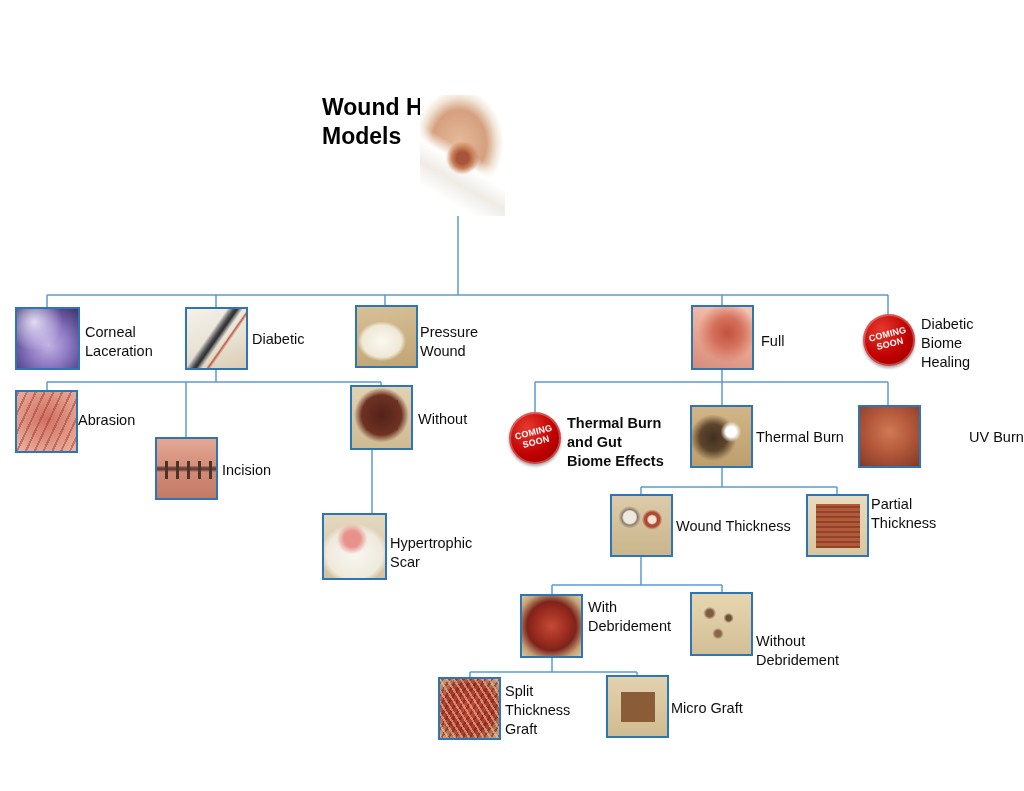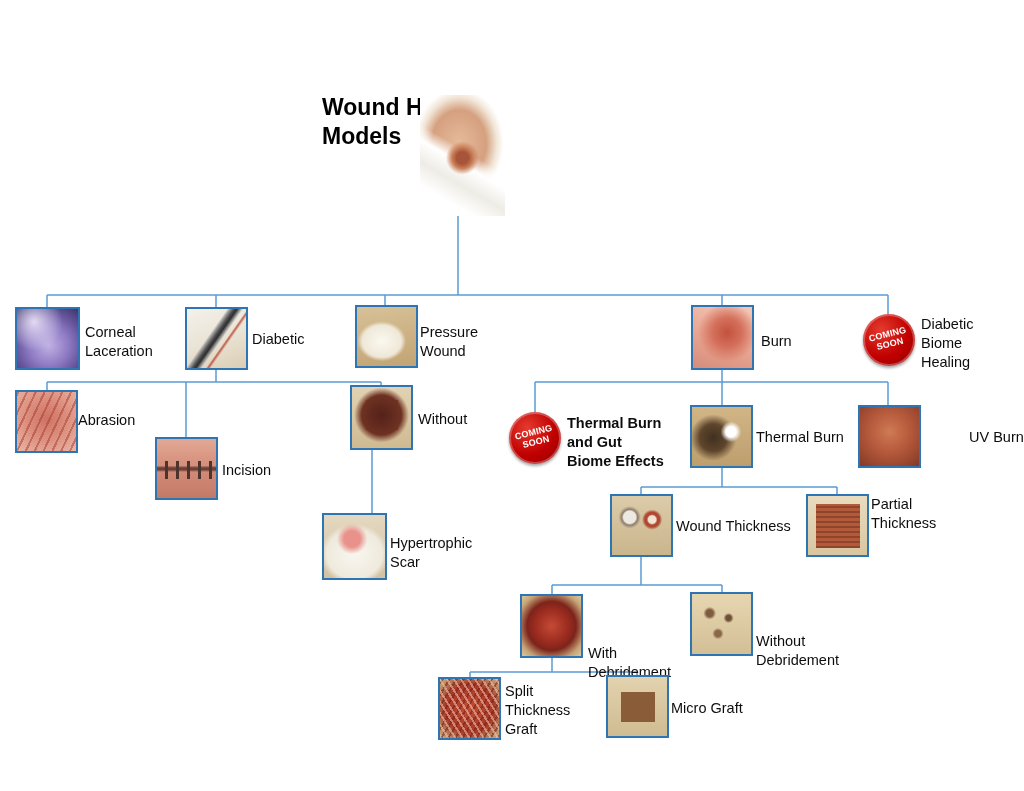--- a/index.html
+++ b/index.html
@@ -121,21 +121,21 @@
 Laceration</div>
 
   <div class="photo ph-surgical" style="left:185px;top:307px"></div>
   <div class="label" style="left:252px;top:330px">Diabetic</div>
 
   <div class="photo ph-pressure" style="left:355px;top:305px"></div>
   <div class="label" style="left:420px;top:323px">Pressure
 Wound</div>
 
   <div class="photo ph-burn" style="left:691px;top:305px;height:65px"></div>
-  <div class="label" style="left:761px;top:332px">Burn</div>
+  <div class="label" style="left:761px;top:332px">Full</div>
 
   <div class="badge" style="left:863px;top:314px">
     <span class="badge-text">COMING SOON</span>
   </div>
   <div class="label" style="left:921px;top:315px">Diabetic
 Biome
 Healing</div>
 
   <div class="photo ph-abrasion" style="left:15px;top:390px"></div>
   <div class="label" style="left:78px;top:411px">Abrasion</div>
@@ -164,21 +164,21 @@
   <div class="label" style="left:969px;top:428px">UV Burn</div>
 
   <div class="photo ph-full" style="left:610px;top:494px"></div>
   <div class="label" style="left:676px;top:517px">Wound Thickness</div>
 
   <div class="photo ph-partial" style="left:806px;top:494px"></div>
   <div class="label" style="left:871px;top:495px">Partial
 Thickness</div>
 
   <div class="photo ph-withdeb" style="left:520px;top:594px;height:64px"></div>
-  <div class="label" style="left:588px;top:644px">With
+  <div class="label" style="left:588px;top:598px">With
 Debridement</div>
 
   <div class="photo ph-withoutdeb" style="left:690px;top:592px;height:64px"></div>
   <div class="label" style="left:756px;top:632px">Without
 Debridement</div>
 
   <div class="photo ph-split" style="left:438px;top:677px"></div>
   <div class="label" style="left:505px;top:682px">Split
 Thickness
 Graft</div>

